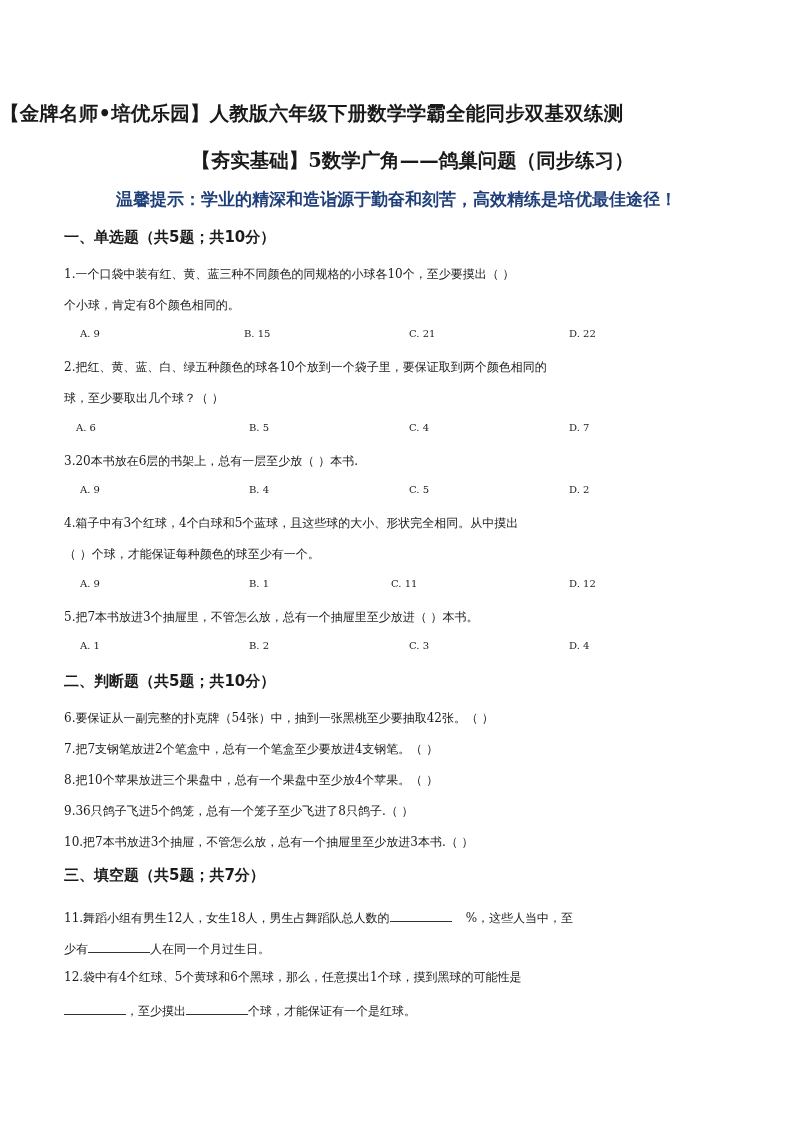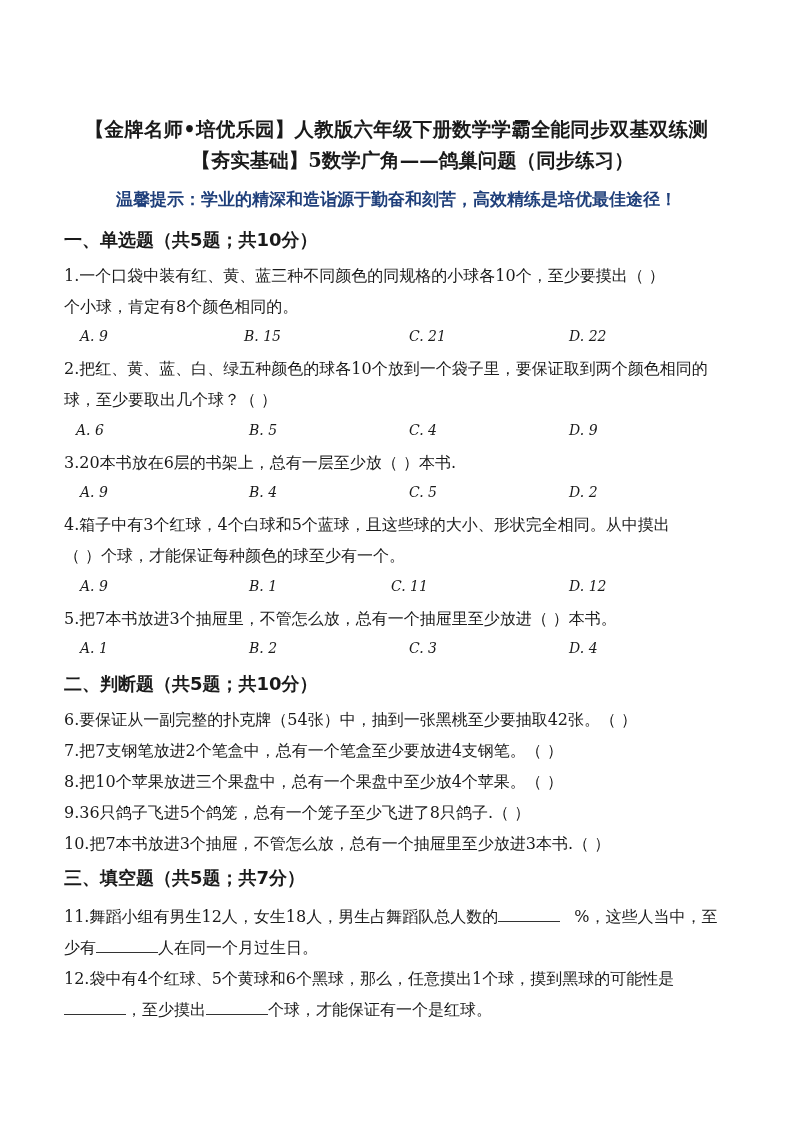--- a/index.html
+++ b/index.html
@@ -1,24 +1,24 @@
 <!DOCTYPE html>
 <html><head>
 <meta charset="utf-8">
 <style>
   html, body { margin:0; padding:0; background:#ffffff; }
   body { width:793px; height:1122px; position:relative; overflow:hidden;
          font-family:"DejaVu Serif","Liberation Serif",serif; color:#1a1a1a; }
   .line { position:absolute; white-space:nowrap; }
-  .title1 { left:0; width:793px; text-align:center; top:116px; font-size:19.5px; font-weight:bold; letter-spacing:0.2px; }
+  .title1 { left:0; width:793px; top:100px; font-size:19.5px; font-weight:bold; letter-spacing:0.2px; }
   .title2 { left:0; width:785px; text-align:center; top:147px; font-size:19.5px; font-weight:bold;margin-left:20px; }
   .tip { left:0; width:793px; text-align:center; top:188px; font-size:17px; font-weight:bold; color:#1f3f7a; }
-  .section { left:64px; font-size:18px; font-weight:bold; font-family:"DejaVu Sans","Liberation Sans",sans-serif; }
-  .q { left:64px; font-size:16px; }
-  .opt { font-size:14px;font-style:italic; }
+  .section { left:64px; font-size:15px; font-weight:bold; font-family:"DejaVu Sans","Liberation Sans",sans-serif; }
+  .q { left:64px; font-size:12px; }
+  .opt { font-size:10px; }
   .blank { display:inline-block; border-bottom:1px solid #333; height:14px; vertical-align:baseline; }
 </style>
 </head>
 <body>
 
 <div class="line title1">【金牌名师•培优乐园】人教版六年级下册数学学霸全能同步双基双练测</div>
 <div class="line title2">【夯实基础】5数学广角——鸽巢问题（同步练习）</div>
 <div class="line tip">温馨提示：学业的精深和造诣源于勤奋和刻苦，高效精练是培优最佳途径！</div>
 
 <div class="line section" style="top:228px">一、单选题（共5题；共10分）</div>
@@ -31,21 +31,21 @@
   <div class="line opt" style="top:328px;left:409px">C.   21</div>
   <div class="line opt" style="top:328px;left:569px">D.   22</div>
 </div>
 
 <div class="line q" style="top:359px">2.把红、黄、蓝、白、绿五种颜色的球各10个放到一个袋子里，要保证取到两个颜色相同的</div>
 <div class="line q" style="top:390px">球，至少要取出几个球？（          ）</div>
 <div>
   <div class="line opt" style="top:422px;left:76px">A.   6</div>
   <div class="line opt" style="top:422px;left:249px">B.   5</div>
   <div class="line opt" style="top:422px;left:409px">C.   4</div>
-  <div class="line opt" style="top:422px;left:569px">D.   9</div>
+  <div class="line opt" style="top:422px;left:569px">D.   7</div>
 </div>
 
 <div class="line q" style="top:453px">3.20本书放在6层的书架上，总有一层至少放（            ）本书.</div>
 <div>
   <div class="line opt" style="top:484px;left:80px">A.   9</div>
   <div class="line opt" style="top:484px;left:249px">B.   4</div>
   <div class="line opt" style="top:484px;left:409px">C.   5</div>
   <div class="line opt" style="top:484px;left:569px">D.   2</div>
 </div>
 

